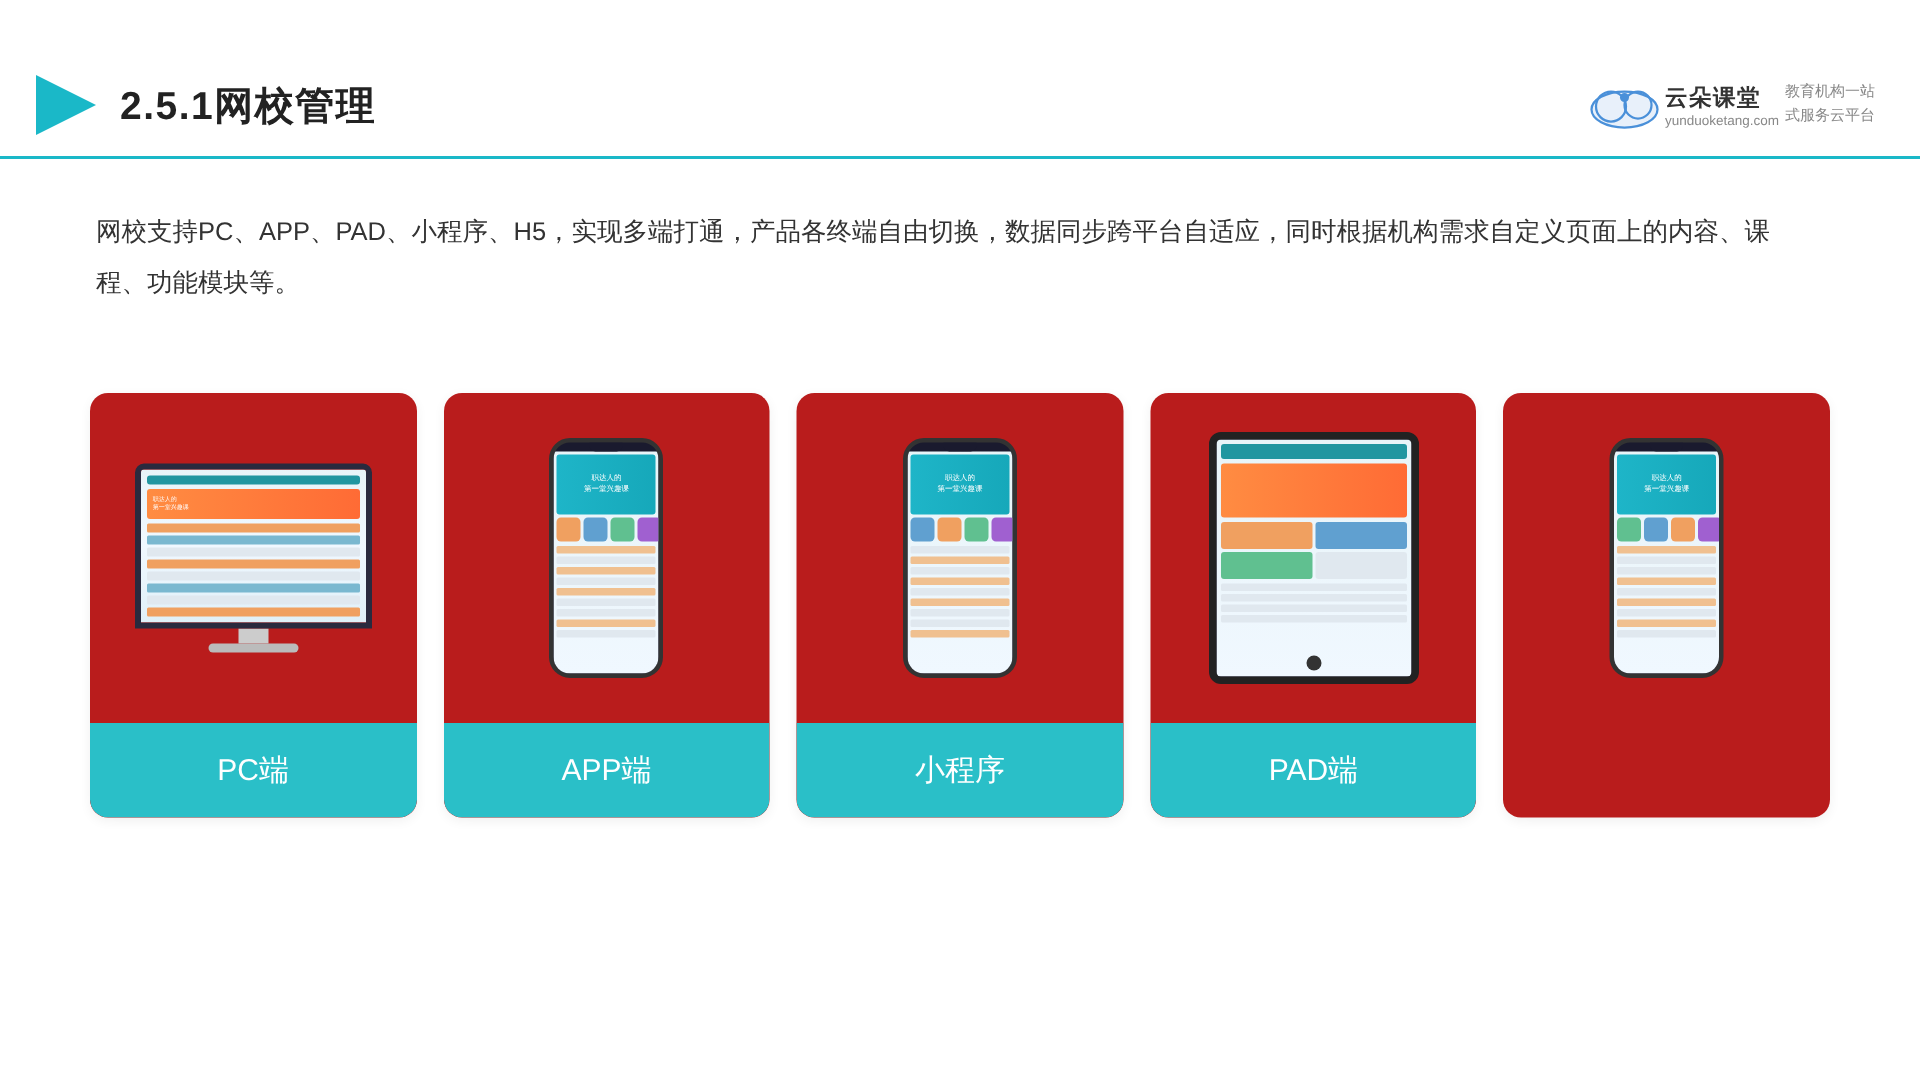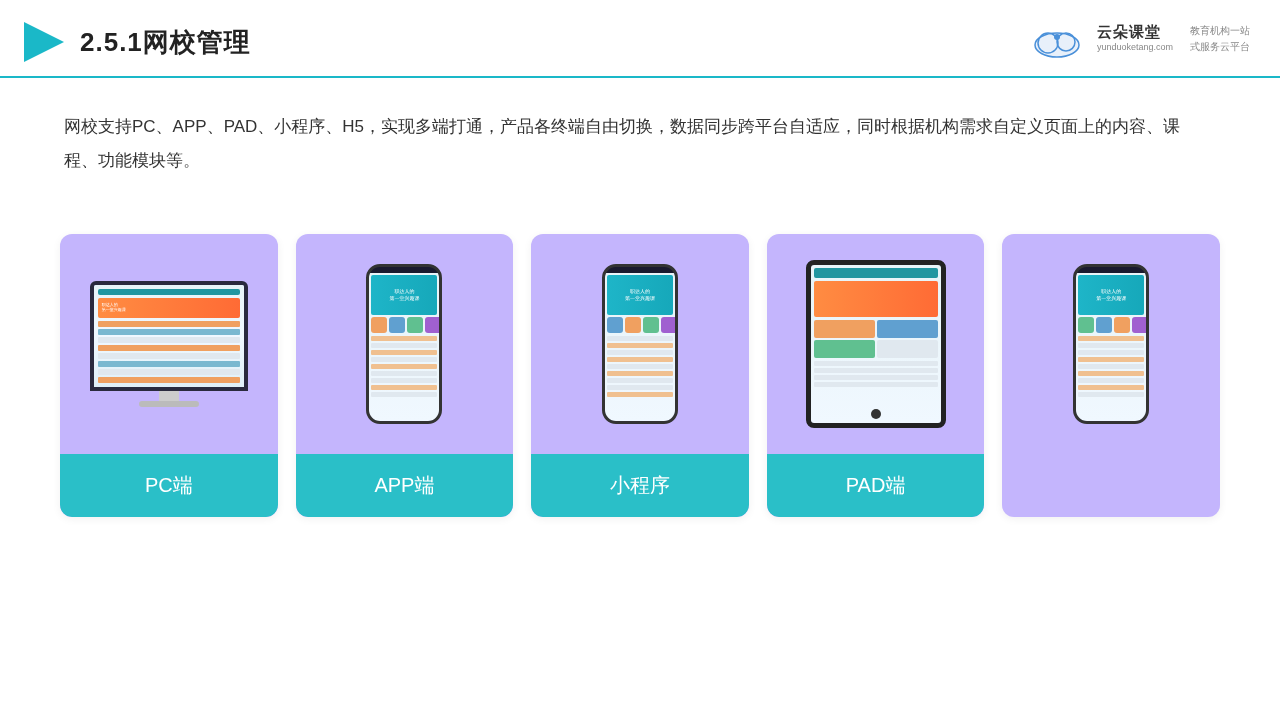--- a/index.html
+++ b/index.html
@@ -12,20 +12,21 @@
       position: relative;
     }
 
     
     .header {
       display: flex;
       align-items: center;
       justify-content: space-between;
       padding: 18px 30px 10px 20px;
       border-bottom: 2px solid #1ab8c8;
+      margin-top: 28px;
     }
     .header-left {
       display: flex;
       align-items: center;
       gap: 12px;
     }
     .play-icon {
       width: 48px;
       height: 48px;
     }
@@ -48,21 +49,21 @@
     .cards-container {
       display: flex;
       justify-content: center;
       gap: 18px;
       padding: 36px 60px 0 60px;
       margin-top: 10px;
     }
 
     .card {
       width: 220px;
-      background: #c4b5fd;
+      background: #b91c1c;
       border-radius: 12px;
       overflow: hidden;
       display: flex;
       flex-direction: column;
       box-shadow: 0 2px 8px rgba(0,0,0,0.06);
     }
 
     .card-image-area {
       height: 220px;
       display: flex;
@@ -294,21 +295,22 @@
       text-align: center;
       font-size: 20px;
       font-weight: 500;
       padding: 18px 0;
       border-radius: 0 0 12px 12px;
     }
 
     
     .logo-wrapper {
       display: flex;
-      gap: 13px;
+      align-items: center;
+      gap: 0;
     }
   </style>
 </head>
 <body>
 
 <div class="header">
   <div class="header-left">
 
     <svg class="play-icon" viewBox="0 0 48 48">
       <polygon points="4,4 44,24 4,44" fill="#1ab8c8"></polygon>

